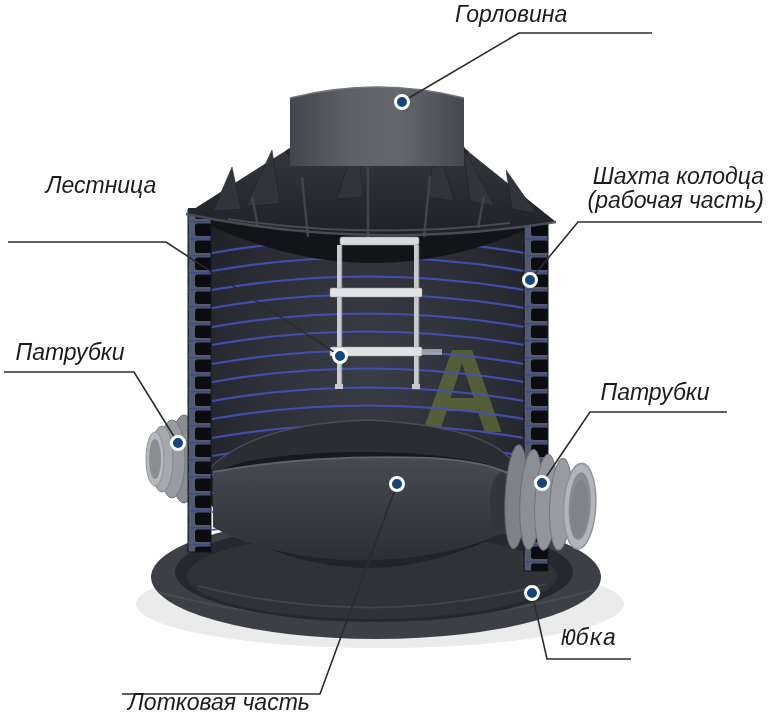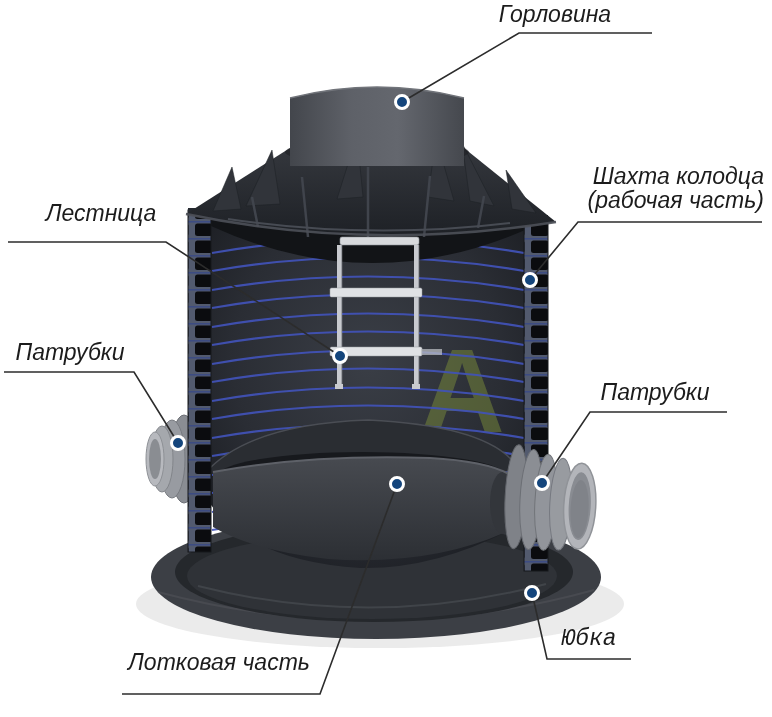--- a/index.html
+++ b/index.html
@@ -8,21 +8,21 @@
     overflow:hidden;font-family:"Liberation Sans",sans-serif;
   }
   .art{position:absolute;inset:0;}
   .label{
     position:absolute;
     font:italic 23px/1.04 "Liberation Sans",sans-serif;
     color:var(--c-label-text,#1c1c1c);
     white-space:nowrap;
   }
   .label.center{text-align:center;}
-  .label.right{text-align:center;}
+  .label.right{text-align:left;}
   .leader{stroke:var(--c-leader-line,#2c2c2c);stroke-width:1.6;fill:none;}
   .marker{fill:var(--c-marker-fill,#14457c);stroke:var(--c-marker-ring,#ffffff);stroke-width:3;}
   .stripe-line{stroke:var(--c-stripe-blue,#4153b8);stroke-width:2.2;fill:none;opacity:.92;}
   .wm{
     fill:var(--c-watermark-green,#7a8c3a);opacity:.5;font-weight:bold;
     font-family:"Liberation Sans",sans-serif;font-size:118px;
   }
   .fin{fill:#31343a;stroke:#1d2025;stroke-width:.5;}
   .rib{stroke:#40444c;stroke-width:2.5;fill:none;}
 </style>
@@ -186,24 +186,24 @@
     </g>
   </svg>
 
   <div class="label right" style="left:455px;top:3px;width:200px;">Горловина</div>
 
   <div class="label center" style="left:586px;top:165px;width:178px;text-align:right;">
     <div>Шахта колодца</div>
     <div>(рабочая часть)</div>
   </div>
 
-  <div class="label center" style="left:26px;top:202px;width:150px;">
+  <div class="label center" style="left:26px;top:174px;width:150px;">
     <div>Лестница</div>
   </div>
 
   <div class="label center" style="left:8px;top:341px;width:124px;">Патрубки</div>
 
   <div class="label center" style="left:592px;top:381px;width:126px;">Патрубки</div>
 
-  <div class="label center" style="left:116px;top:651px;width:206px;text-align:center;">Лотковая часть</div>
+  <div class="label center" style="left:116px;top:691px;width:206px;text-align:center;">Лотковая часть</div>
 
   <div class="label center" style="left:541px;top:628px;width:96px;font-family:Liberation Mono, monospace;">Юбка</div>
 </div>
 
 </body></html>

